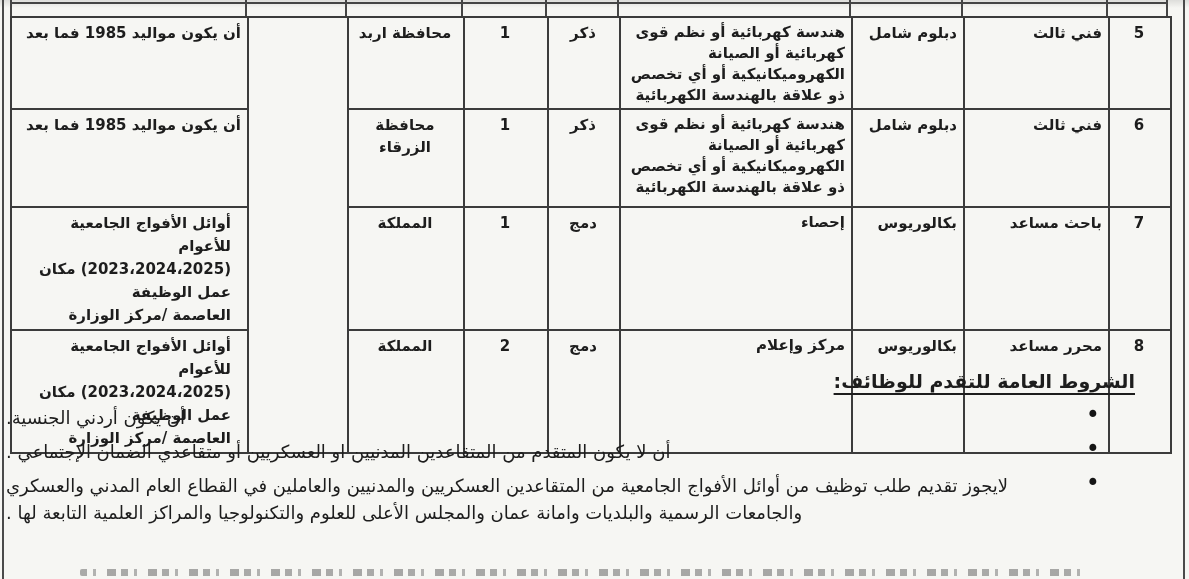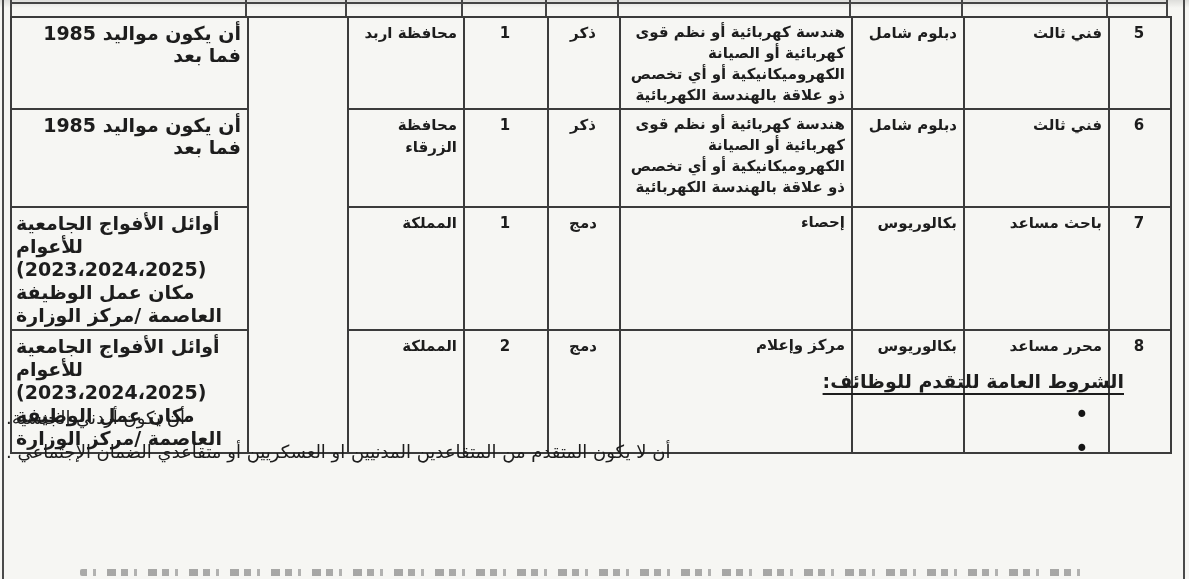--- a/index.html
+++ b/index.html
@@ -37,27 +37,27 @@
     vertical-align:top;
     padding:4px 6px 2px 4px;
     overflow:hidden;
   }
   tr.r5{height:86px;} tr.r6{height:98px;} tr.r7{height:80px;} tr.r8{height:70px;}
   td.c-num{text-align:center;padding-top:3px;font-size:15px;}
   td.c-title{text-align:right;padding-right:7px;}
   td.c-qual{text-align:right;padding-right:5px;}
   td.c-spec{text-align:right;padding-right:7px;white-space:pre-line;line-height:21px;margin-left:33px;}
   td.c-gender,td.c-count{text-align:center;}
-  td.c-loc{}
+  td.c-loc{text-align:center;}
   td.c-empty{border-top:2px solid #3b3b3b;}
-  td.c-cond{text-align:right;padding-right:9px;white-space:pre-line;font-size:19px;}
-  td.c-cond.centered{text-align:left;padding-right:0;line-height:23px;margin-top:21px;}
+  td.c-cond{text-align:right;padding-right:9px;white-space:pre-line;font-size:15px;}
+  td.c-cond.centered{text-align:right;padding-right:16px;line-height:23px;margin-top:21px;}
 
   
-  .conds{position:absolute;top:370px;right:16px;left:0;}
+  .conds{position:absolute;top:370px;right:5px;left:0;}
   .conds h2{
     margin:0 49px 12px 0;
     font-size:19px;font-weight:700;display:inline-block;
     text-decoration:underline;text-underline-offset:5px;text-decoration-thickness:2px;
   }
   .conds ul{list-style:none;margin:0;padding:0;}
   .conds li{
     position:relative;
     margin:0 84px 7px 6px;
     padding-right:24px;
@@ -166,18 +166,19 @@
 العاصمة /مركز الوزارة</td>
     </tr>
   </tbody>
     </table>
 
   <div class="conds">
     <h2>الشروط العامة للتقدم للوظائف:</h2>
     <ul>
       <li>أن يكون أردني الجنسية.</li>
       <li>أن لا يكون المتقدم من المتقاعدين المدنيين او العسكريين أو متقاعدي الضمان الإجتماعي .</li>
+      <li>لايجوز تقديم طلب توظيف من أوائل الأفواج الجامعية من المتقاعدين العسكريين والمدنيين والعاملين في القطاع العام المدني والعسكري والجامعات الرسمية والبلديات وامانة عمان والمجلس الأعلى للعلوم والتكنولوجيا والمراكز العلمية التابعة لها .</li>
     </ul>
   </div>
 
   <div class="cutoff"></div>
 
 </div>
 
 </body></html>

